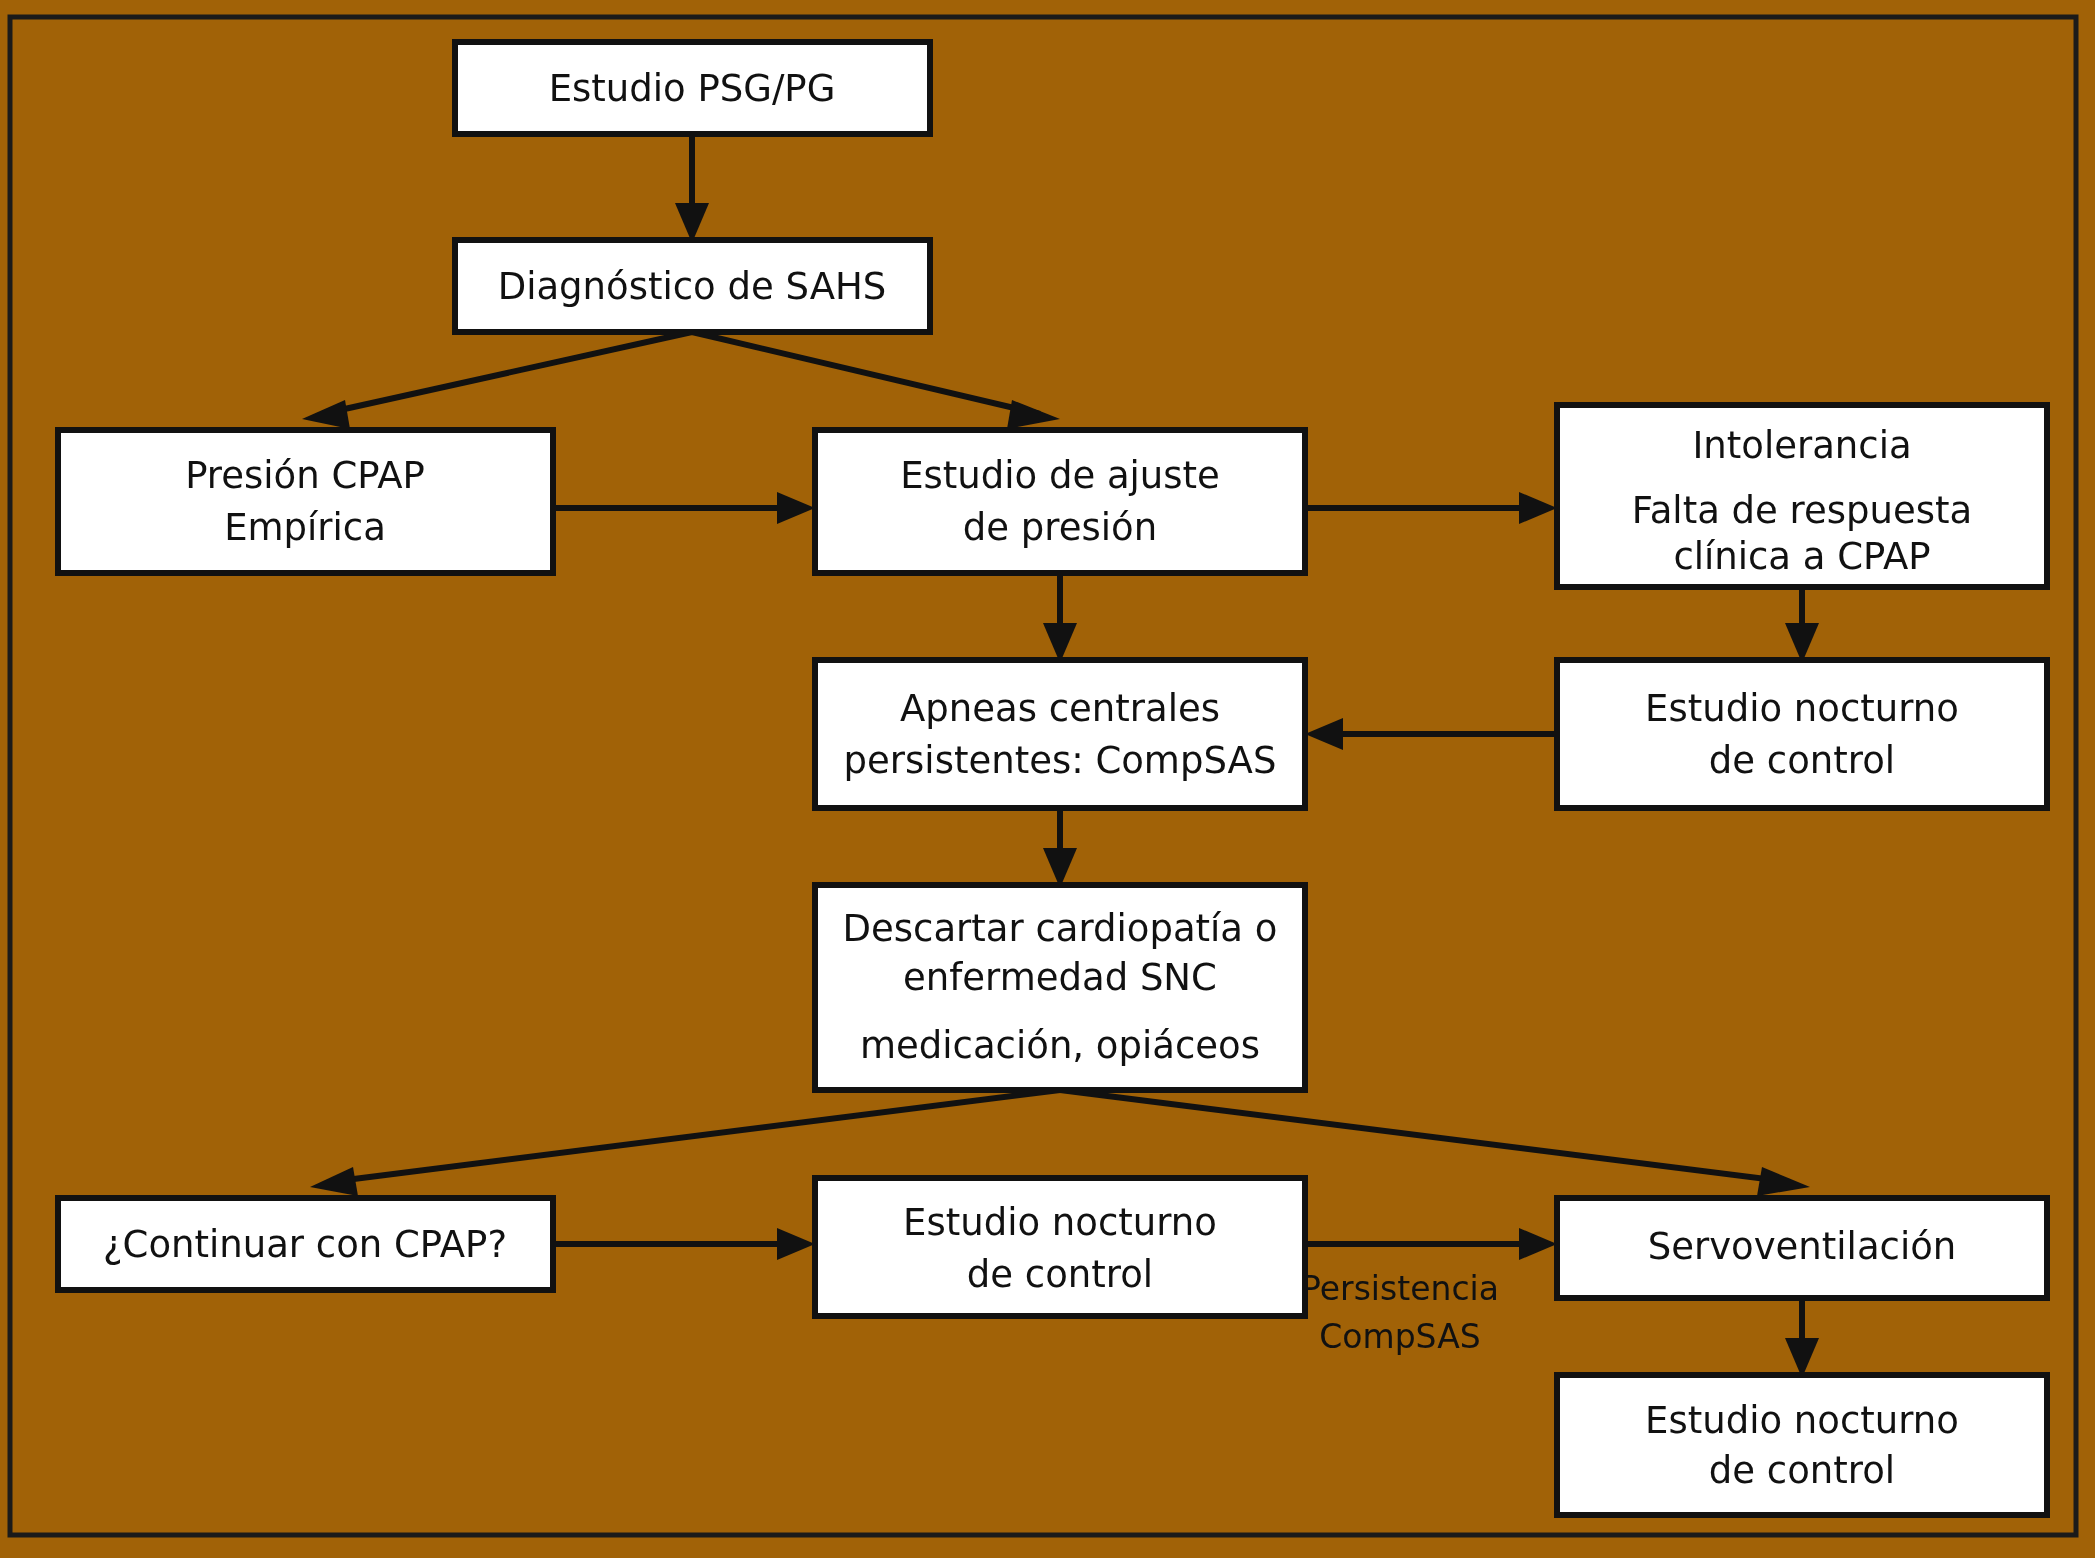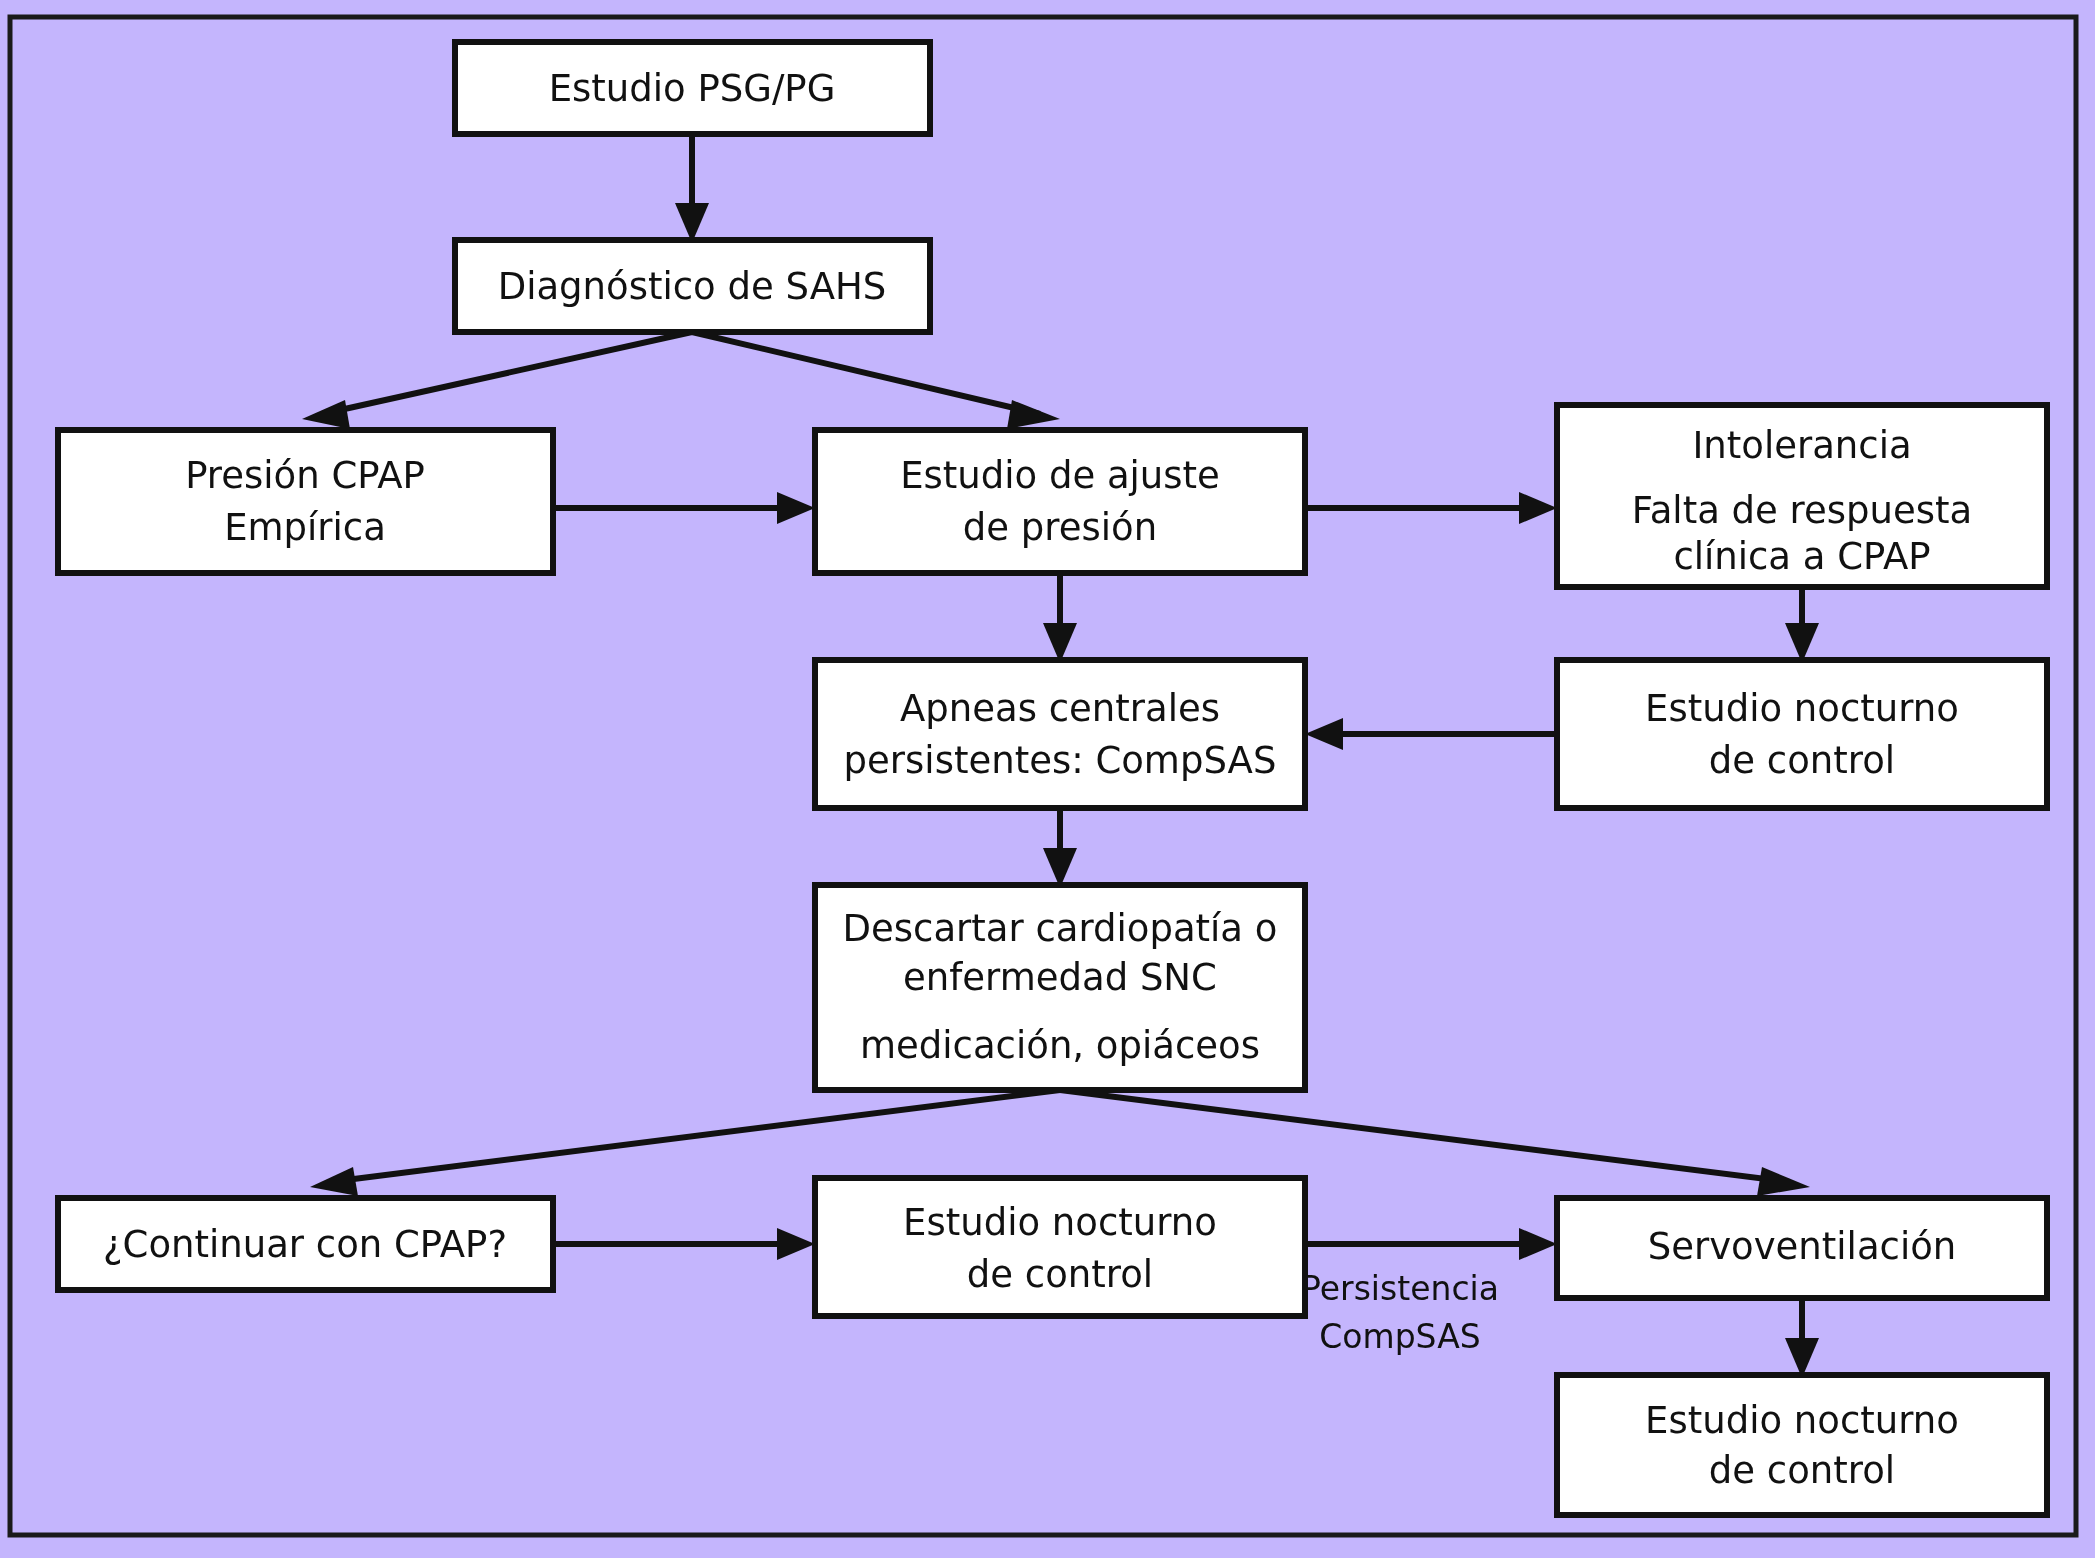--- a/index.html
+++ b/index.html
@@ -10,21 +10,21 @@
   body {
     width: 2095px;
     height: 1558px;
     font-family: "DejaVu Sans", sans-serif;
     overflow: hidden;
   }
   #diagram-root {
     position: relative;
     width: 2095px;
     height: 1558px;
-    background: #c4b5fd;
+    background: #a16207;
   }
   svg#flowchart {
     display: block;
     width: 2095px;
     height: 1558px;
   }
   .frame-rect {
     fill: none;
     stroke: #1a1a1a;
     stroke-width: 5;

